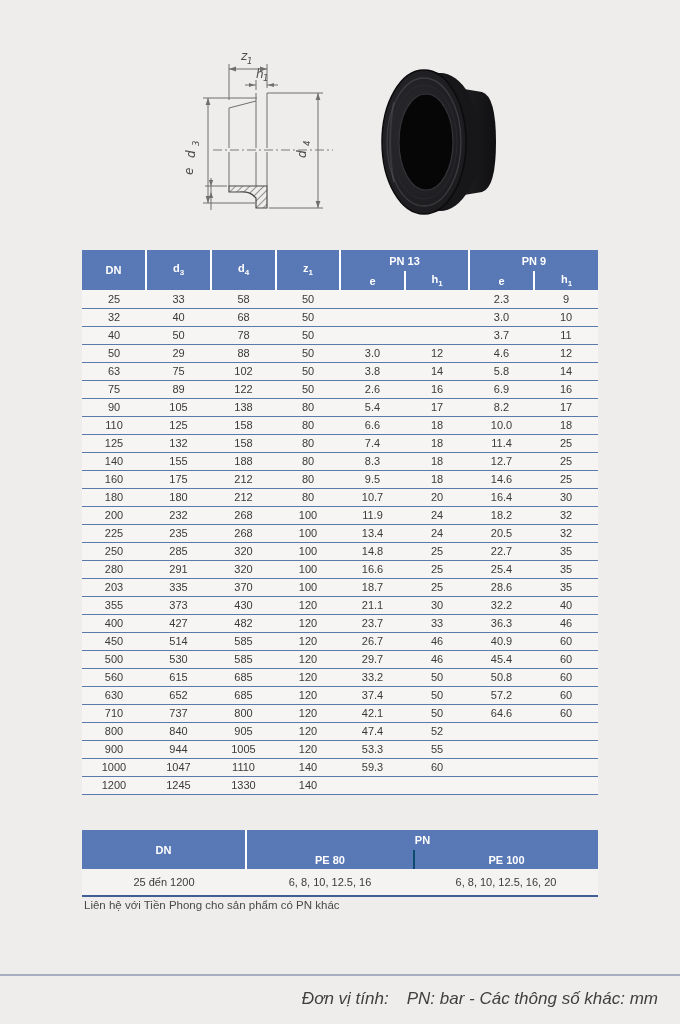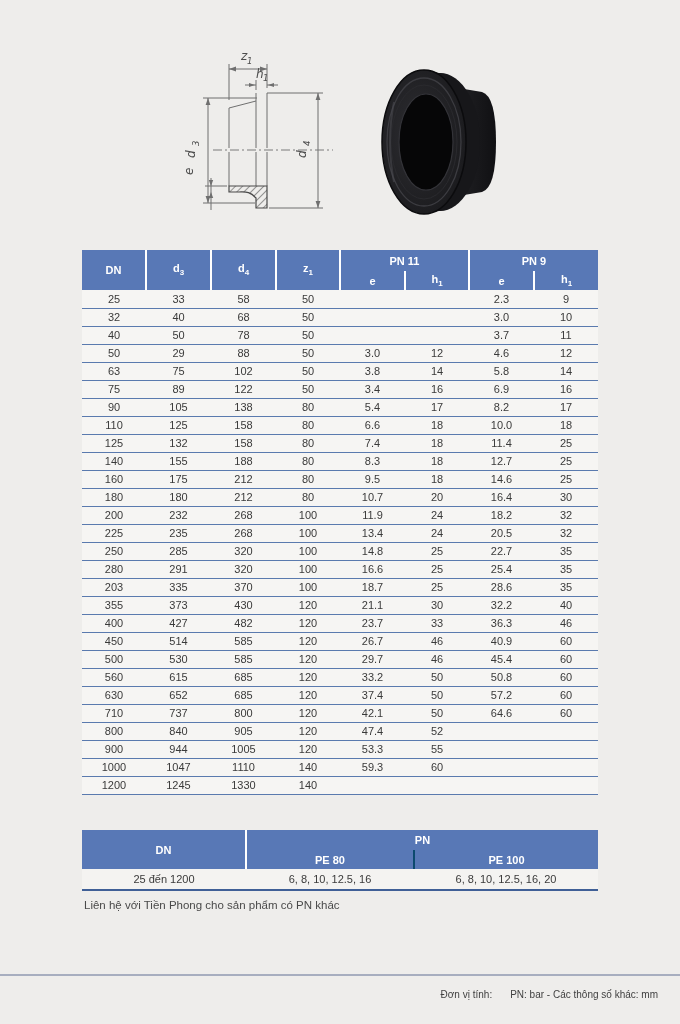--- a/index.html
+++ b/index.html
@@ -63,31 +63,31 @@
     font-weight:bold;
     text-align:center;
     padding:0;
     font-size:11px;
   }
   table.pn thead tr.r1 th { height:20px; }
   table.pn thead tr.r2 th { height:19px; }
   table.pn th.dn-cell { border-right:2px solid #fff; }
   table.pn tr.r2 th.pe80 { border-right:2px solid #0c4a6e; }
   table.pn tbody td {
-    height:21px;
+    height:27px;
     text-align:center;
     background:#f4f3f1;
     border-bottom:2px solid #3f5f96;
     color:#3a3a3a;
   }
 
   
   #note { left:84px; top:899px; font-size:11.5px; color:#4a4a4a; }
   #footer-rule { left:0; top:974px; width:680px; height:2px; background:#a7aebf; }
-  #footer { right:22px; top:989px; font-size:10px; color:#3f3f3f; }
+  #footer { right:22px; top:989px; font-style:italic; font-size:17px; color:#3f3f3f; }
   #footer .gap { display:inline-block; width:18px; }
 
   svg text { font-family:"DejaVu Sans", sans-serif; }
 </style>
 </head>
 <body>
 
 <svg id="tech-drawing" class="abs" width="178" height="192" viewBox="0 0 178 192">
   <defs>
     <pattern id="hatch" width="5" height="5" patternTransform="rotate(45)" patternUnits="userSpaceOnUse">
@@ -198,21 +198,21 @@
         <col style="width:64px">
         <col style="width:65px">
         <col style="width:64px">
     </colgroup>
     <thead>
       <tr class="r1">
         <th rowspan="2"><span>DN</span></th>
         <th rowspan="2"><span>d</span><sub>3</sub></th>
         <th rowspan="2"><span>d</span><sub>4</sub></th>
         <th rowspan="2"><span>z</span><sub>1</sub></th>
-        <th colspan="2"><span>PN 11</span></th>
+        <th colspan="2"><span>PN 13</span></th>
         <th colspan="2"><span>PN 9</span></th>
       </tr>
       <tr class="r2">
         <th class="sub-first" style="border-left:2px solid #fff;"><span>e</span></th>
         <th><span>h</span><sub>1</sub></th>
         <th><span>e</span></th>
         <th><span>h</span><sub>1</sub></th>
       </tr>
     </thead>
     <tbody>
@@ -264,21 +264,21 @@
           <td>3.8</td>
           <td>14</td>
           <td>5.8</td>
           <td>14</td>
         </tr>
         <tr>
           <td>75</td>
           <td>89</td>
           <td>122</td>
           <td>50</td>
-          <td>3.4</td>
+          <td>2.6</td>
           <td>16</td>
           <td>6.9</td>
           <td>16</td>
         </tr>
         <tr>
           <td>90</td>
           <td>105</td>
           <td>138</td>
           <td>80</td>
           <td>5.4</td>

